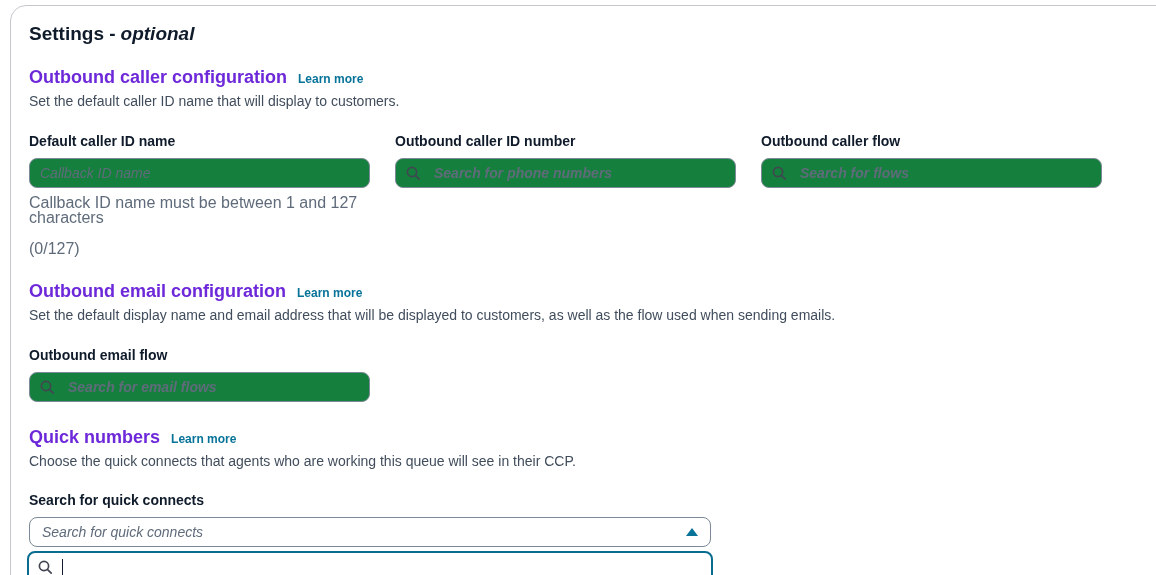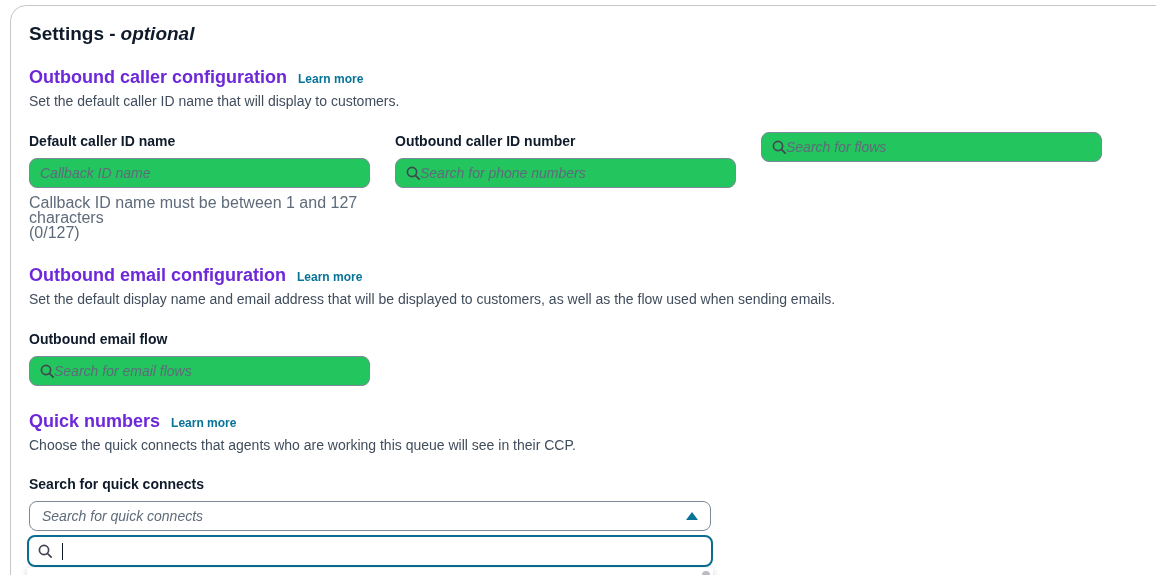--- a/index.html
+++ b/index.html
@@ -26,25 +26,25 @@
   .section-desc { font-size: 14px; line-height: 20px; color: #414d5c; margin-top: 3px; }
 
   .fields-row { display: flex; gap: 25px; margin-top: 21px; }
   .field { width: 341px; }
   .field-label { display: block; font-size: 14px; line-height: 18px; font-weight: 700; color: #0f1b2a; margin-bottom: 8px; }
   .text-input {
     width: 100%; height: 30px;
     border: 1px solid #7d8998; border-radius: 8px;
     padding: 0 10px; font-size: 14px; color: #0f1b2a;
     font-family: "Liberation Sans", sans-serif;
-    background: #22c55e; outline: none;
+    background: #15803d; outline: none;
   }
   .text-input::placeholder { font-style: italic; color: #5f6b7a; opacity: 1; }
   .input-wrap { position: relative; }
-  .input-wrap .text-input.with-icon { padding-left: 24px; }
+  .input-wrap .text-input.with-icon { padding-left: 38px; font-weight: bold; }
   .input-icon { position: absolute; left: 10px; top: 7px; width: 16px; height: 16px; pointer-events: none; }
   .helper-text { font-size: 16px; line-height: 15px; color: #5f6b7a; margin-top: 7px; }
 
   
   .qc-label { margin-top: 20px; }
   .dropdown-trigger {
     width: 682px; height: 30px; margin-top: 8px;
     border: 1px solid #7d8998; border-radius: 8px;
     background: #fff; display: flex; align-items: center;
     padding: 0 12px; cursor: pointer;
@@ -107,33 +107,34 @@
   </div>
   <div class="section-desc">Set the default caller ID name that will display to customers.</div>
 
   <div class="fields-row">
     <div class="field">
       <label class="field-label">Default caller ID name</label>
       <div class="input-wrap">
         <input class="text-input" type="text" placeholder="Callback ID name" style="">
       </div>
       <div class="helper-text">Callback ID name must be between 1 and 127 characters</div>
-      <div class="helper-text" style="margin-top:0;">(0/127)</div>
+      <div class="helper-text" style="margin-top:16px;">(0/127)</div>
     </div>
     <div class="field">
       <label class="field-label">Outbound caller ID number</label>
       <div class="input-wrap">
         <svg class="input-icon" viewBox="0 0 16 16">
             <circle cx="7" cy="7" r="4.6" fill="none" stroke="#424650" stroke-width="1.7"></circle>
             <line x1="10.6" y1="10.6" x2="14.2" y2="14.2" stroke="#424650" stroke-width="1.7" stroke-linecap="round"></line>
           </svg>
         <input class="text-input with-icon" type="text" placeholder="Search for phone numbers" style="">
       </div>
     </div>
     <div class="field">
+      <label class="field-label">Outbound caller flow</label>
       <div class="input-wrap">
         <svg class="input-icon" viewBox="0 0 16 16">
             <circle cx="7" cy="7" r="4.6" fill="none" stroke="#424650" stroke-width="1.7"></circle>
             <line x1="10.6" y1="10.6" x2="14.2" y2="14.2" stroke="#424650" stroke-width="1.7" stroke-linecap="round"></line>
           </svg>
         <input class="text-input with-icon" type="text" placeholder="Search for flows" style="">
       </div>
     </div>
   </div>
 

